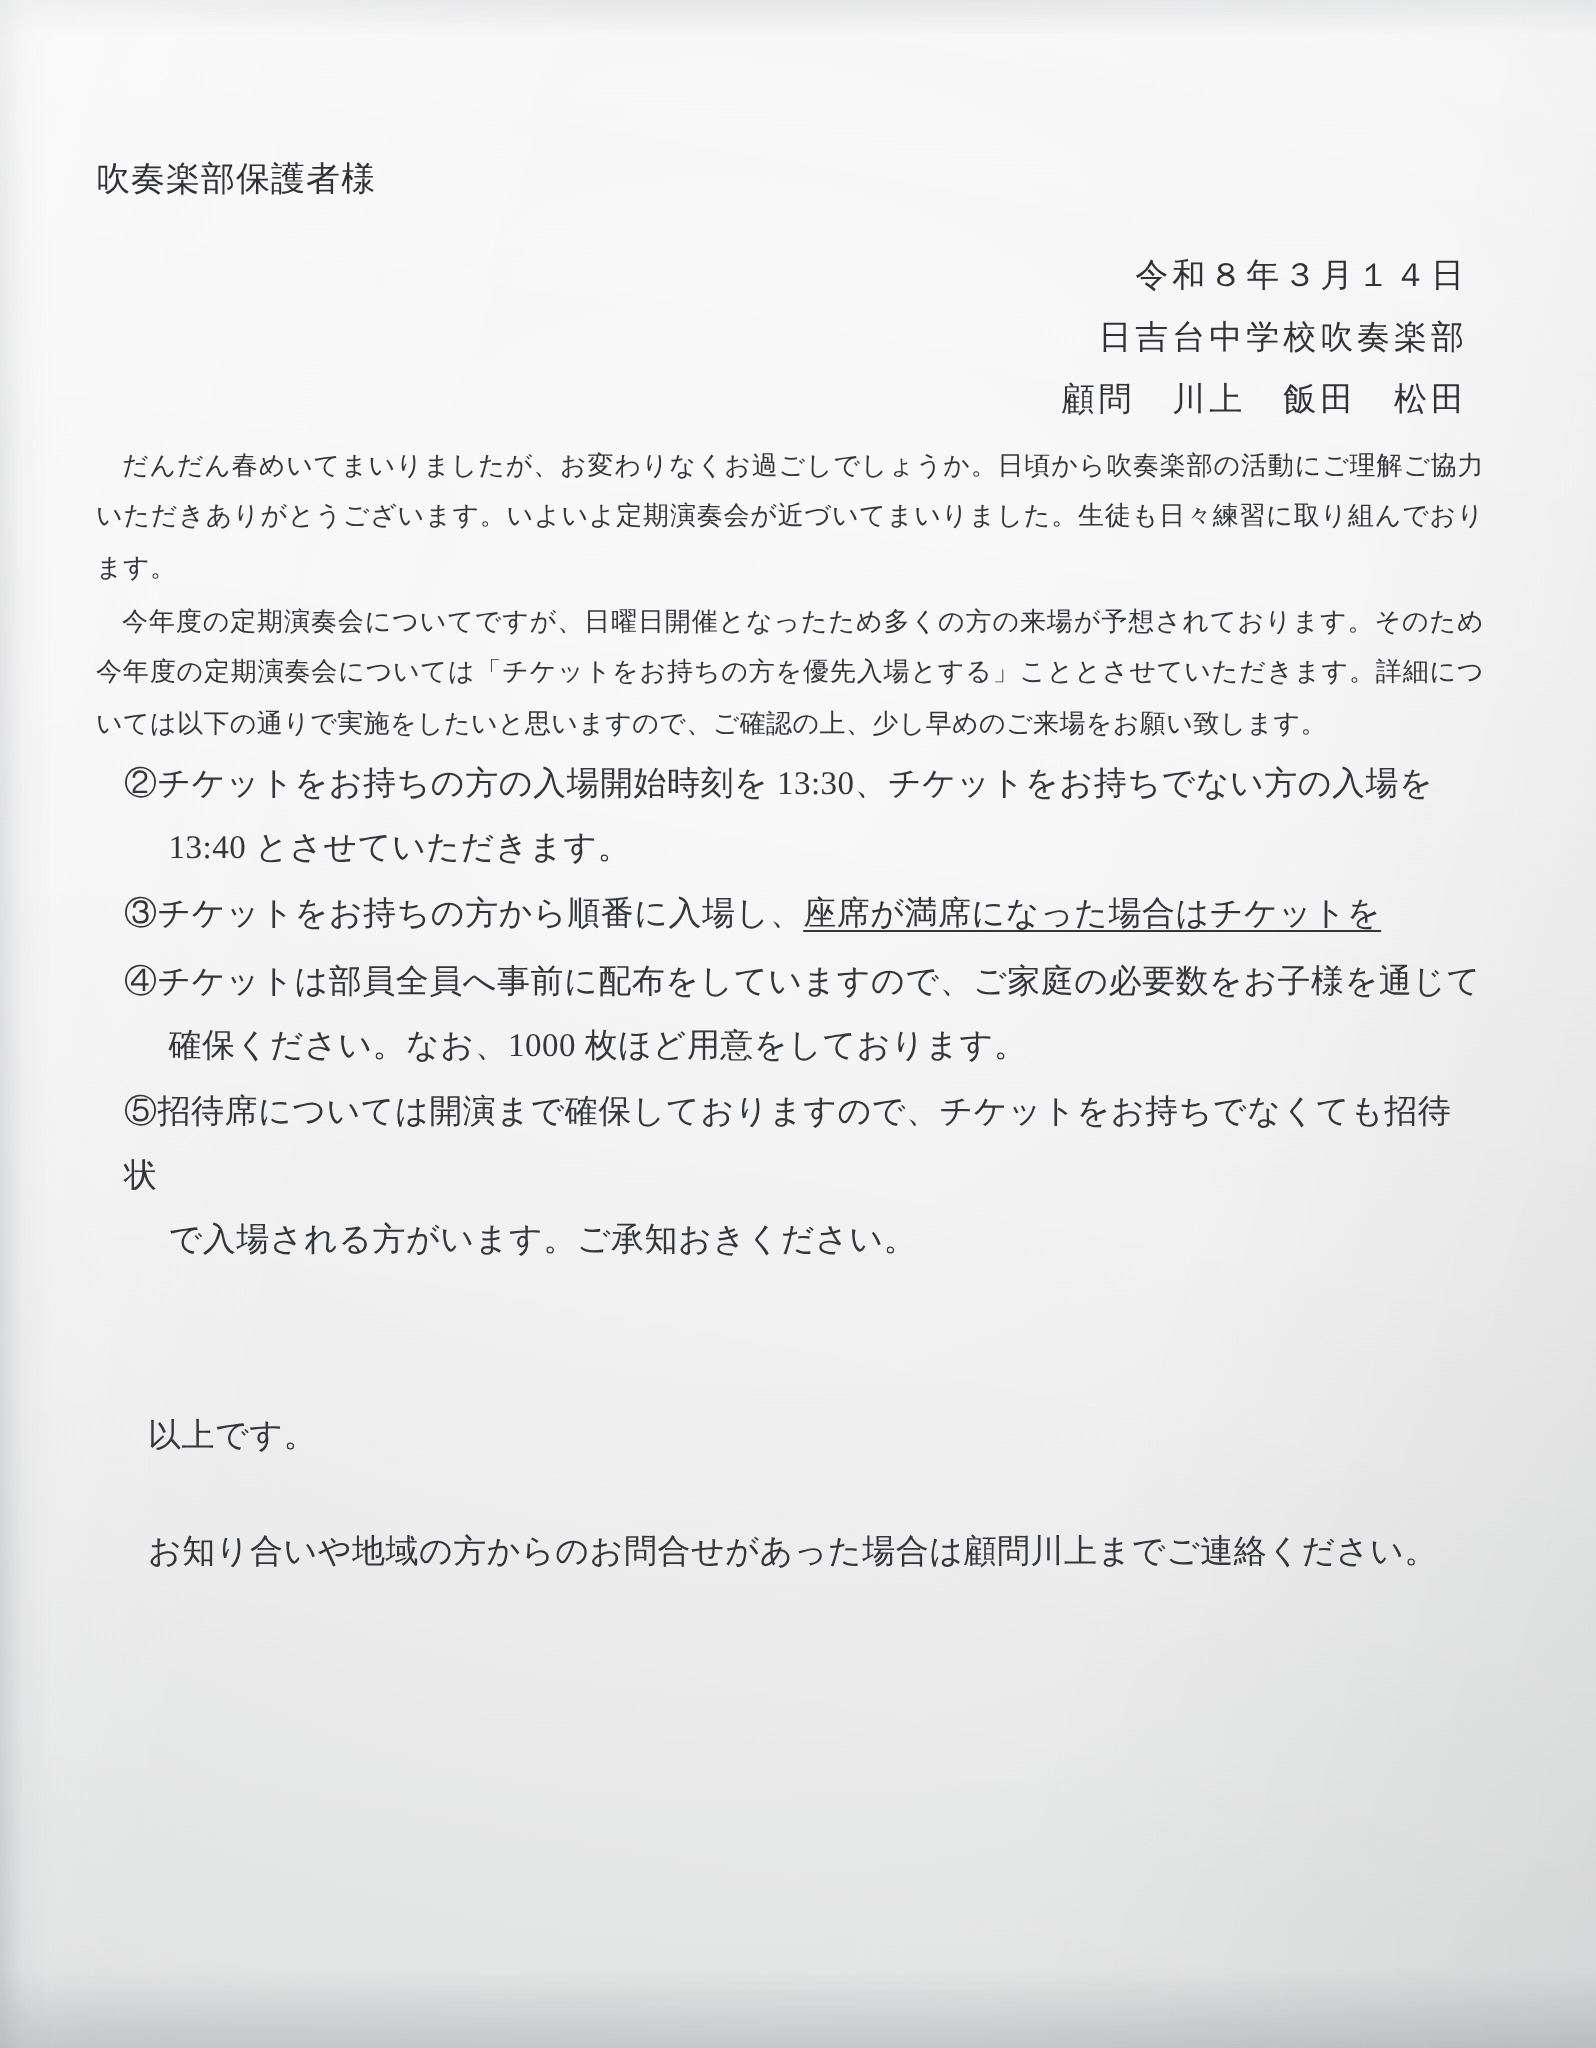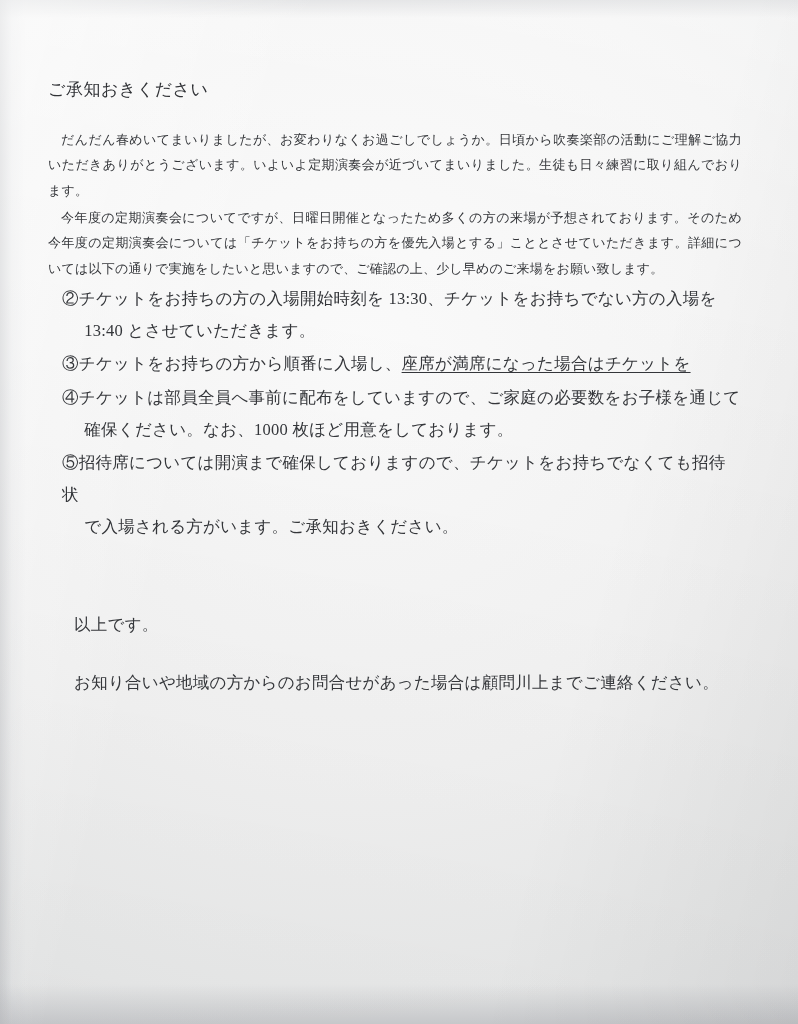--- a/index.html
+++ b/index.html
@@ -142,22 +142,27 @@
 </head>
 <body>
 
 <div class="sheet">
   <div class="edge-left"></div>
   <div class="edge-top"></div>
   <div class="edge-bottom"></div>
 
   <div class="page">
 
-    <div class="addressee">ご承知おきください</div>
+    <div class="addressee">吹奏楽部保護者様</div>
 
+    <div class="meta">
+      <div class="meta-line">令和８年３月１４日</div>
+      <div class="meta-line">日吉台中学校吹奏楽部</div>
+      <div class="meta-line">顧問　川上　飯田　松田</div>
+    </div>
 
 
     <p class="para">だんだん春めいてまいりましたが、お変わりなくお過ごしでしょうか。日頃から吹奏楽部の活動にご理解ご協力いただきありがとうございます。いよいよ定期演奏会が近づいてまいりました。生徒も日々練習に取り組んでおります。</p>
     <p class="para">今年度の定期演奏会についてですが、日曜日開催となったため多くの方の来場が予想されております。そのため今年度の定期演奏会については「チケットをお持ちの方を優先入場とする」こととさせていただきます。詳細については以下の通りで実施をしたいと思いますので、ご確認の上、少し早めのご来場をお願い致します。</p>
 
 
 
     <div class="item">
       <span>②</span><span class="b">チケットをお持ちの方の入場開始時刻を 13:30、チケットをお持ちでない方の入場を</span>
       <span class="cont b">13:40 とさせていただきます。</span>

